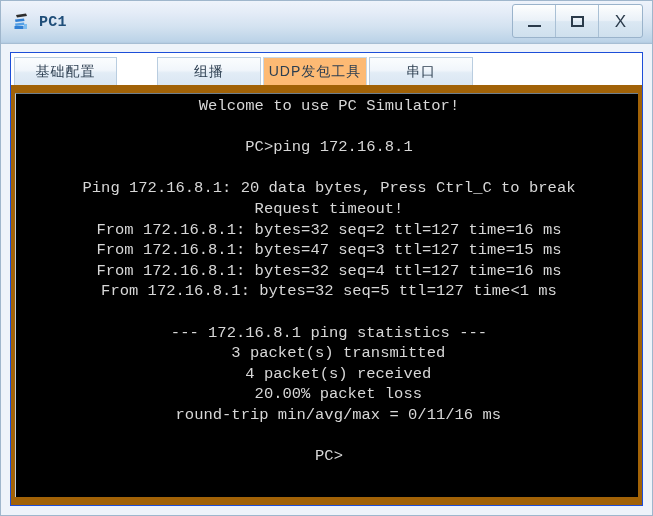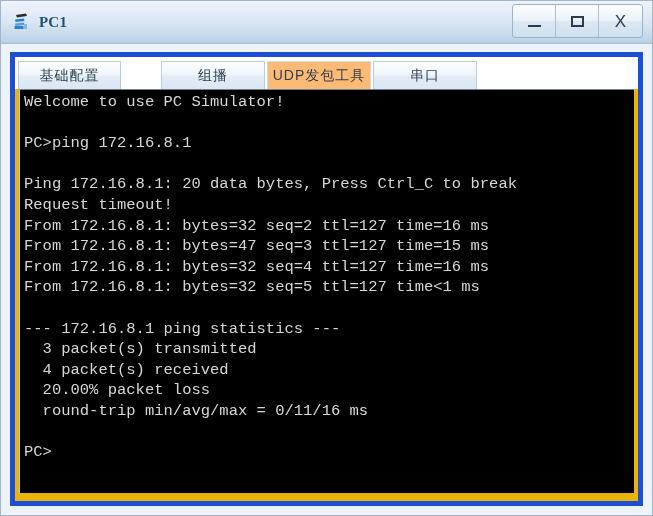--- a/index.html
+++ b/index.html
@@ -48,21 +48,21 @@
     padding-left: 12px;
     gap: 6px;
   }
   .app-icon {
     width: 20px;
     height: 20px;
     position: relative;
     flex: 0 0 20px;
   }
   .title-text {
-    font-family: Liberation Serif, serif;
+    font-family: Liberation Mono, monospace;
     font-size: 15px;
     font-weight: bold;
     color: #1f4e79;
     letter-spacing: 0.2px;
     line-height: 1;
   }
 
   
   .win-buttons {
     position: absolute;
@@ -113,21 +113,21 @@
     position: relative;
     background: #eef3fa;
     padding: 8px 9px 9px 9px;
     box-sizing: border-box;
   }
   .panel {
     position: relative;
     width: 100%;
     height: 100%;
     background: #ffffff;
-    border: 5px solid #1d4ed8;
+    border: 1px solid #1d4ed8;
     box-sizing: border-box;
     display: flex;
     flex-direction: column;
   }
 
   
   .tabstrip {
     flex: 0 0 32px;
     height: 32px;
     display: flex;
@@ -165,24 +165,25 @@
   }
   .tab-w1 { width: 103px; }
   .tab-w2 { width: 104px; }
   .tab-w3 { width: 104px; margin-left: 38px; }
   .tab-w4 { width: 104px; }
   .tab-w5 { width: 104px; }
 
   
   .terminal-wrap {
     flex: 1 1 auto;
-    padding: 0 4px 8px 4px;
-    box-sizing: border-box;
-    background: #eab308;
-    position: relative;
+    padding: 8px 4px 8px 4px;
+    box-sizing: border-box;
+    background: #a16207;
+    position: relative;
+    text-align: center;
   }
   .terminal {
     width: 100%;
     height: 100%;
     background: #000000;
     border-left: 1px solid #b9c9d8;
     border-top: 1px solid #6f7f8d;
     box-sizing: border-box;
     overflow: hidden;
     padding: 2px 0 0 4px;

